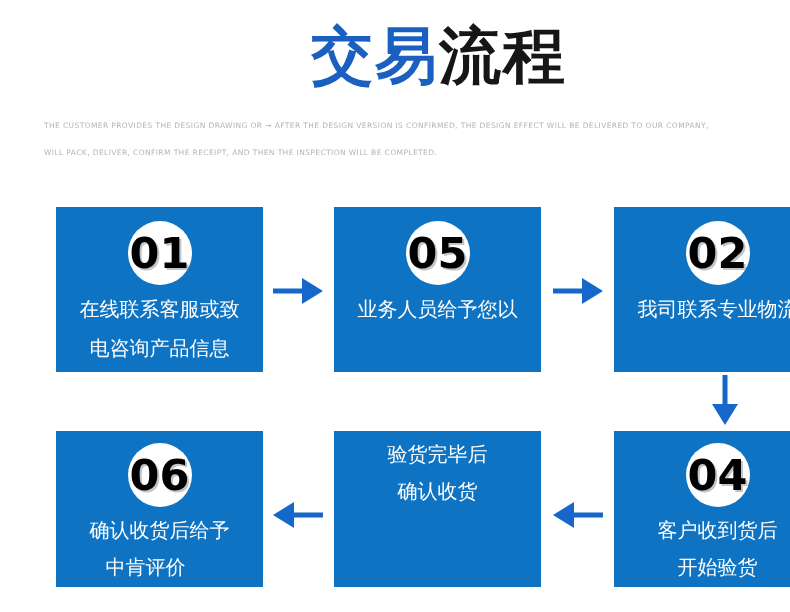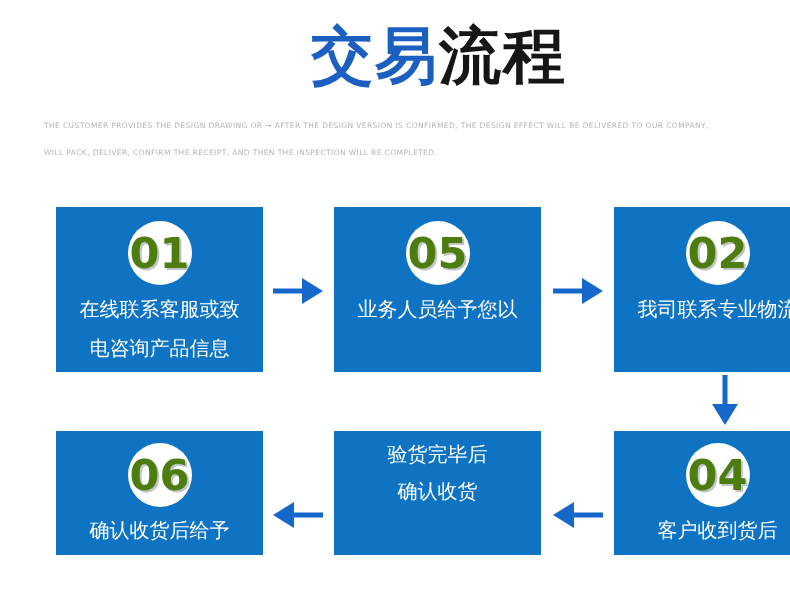--- a/index.html
+++ b/index.html
@@ -46,34 +46,34 @@
   
   .panel {
     position: absolute;
     width: 207px;
     background: #0e73c2;
     display: flex;
     flex-direction: column;
     align-items: center;
   }
   .row1 { top: 207px; height: 165px; }
-  .row2 { top: 431px; height: 124px; }
+  .row2 { top: 431px; height: 156px; }
   .col1 { left: 12px; }
   .col2 { left: 290px; }
   .col3 { left: 570px; }
 
   .badge {
     width: 64px; height: 64px;
     border-radius: 50%;
     background: #ffffff;
     margin-top: 14px;
     display: flex; align-items: center; justify-content: center;
     font-size: 43px;
     font-weight: 700;
-    color: #4d7c0f;
+    color: #000000;
     text-shadow: 2px 2px 0 rgba(130,140,150,0.5);
     flex: 0 0 auto;
   }
   .row2 .badge { margin-top: 12px; }
 
   .step-text {
     margin-top: 6px;
     text-align: center;
     font-family: Liberation Mono, monospace;
   }

